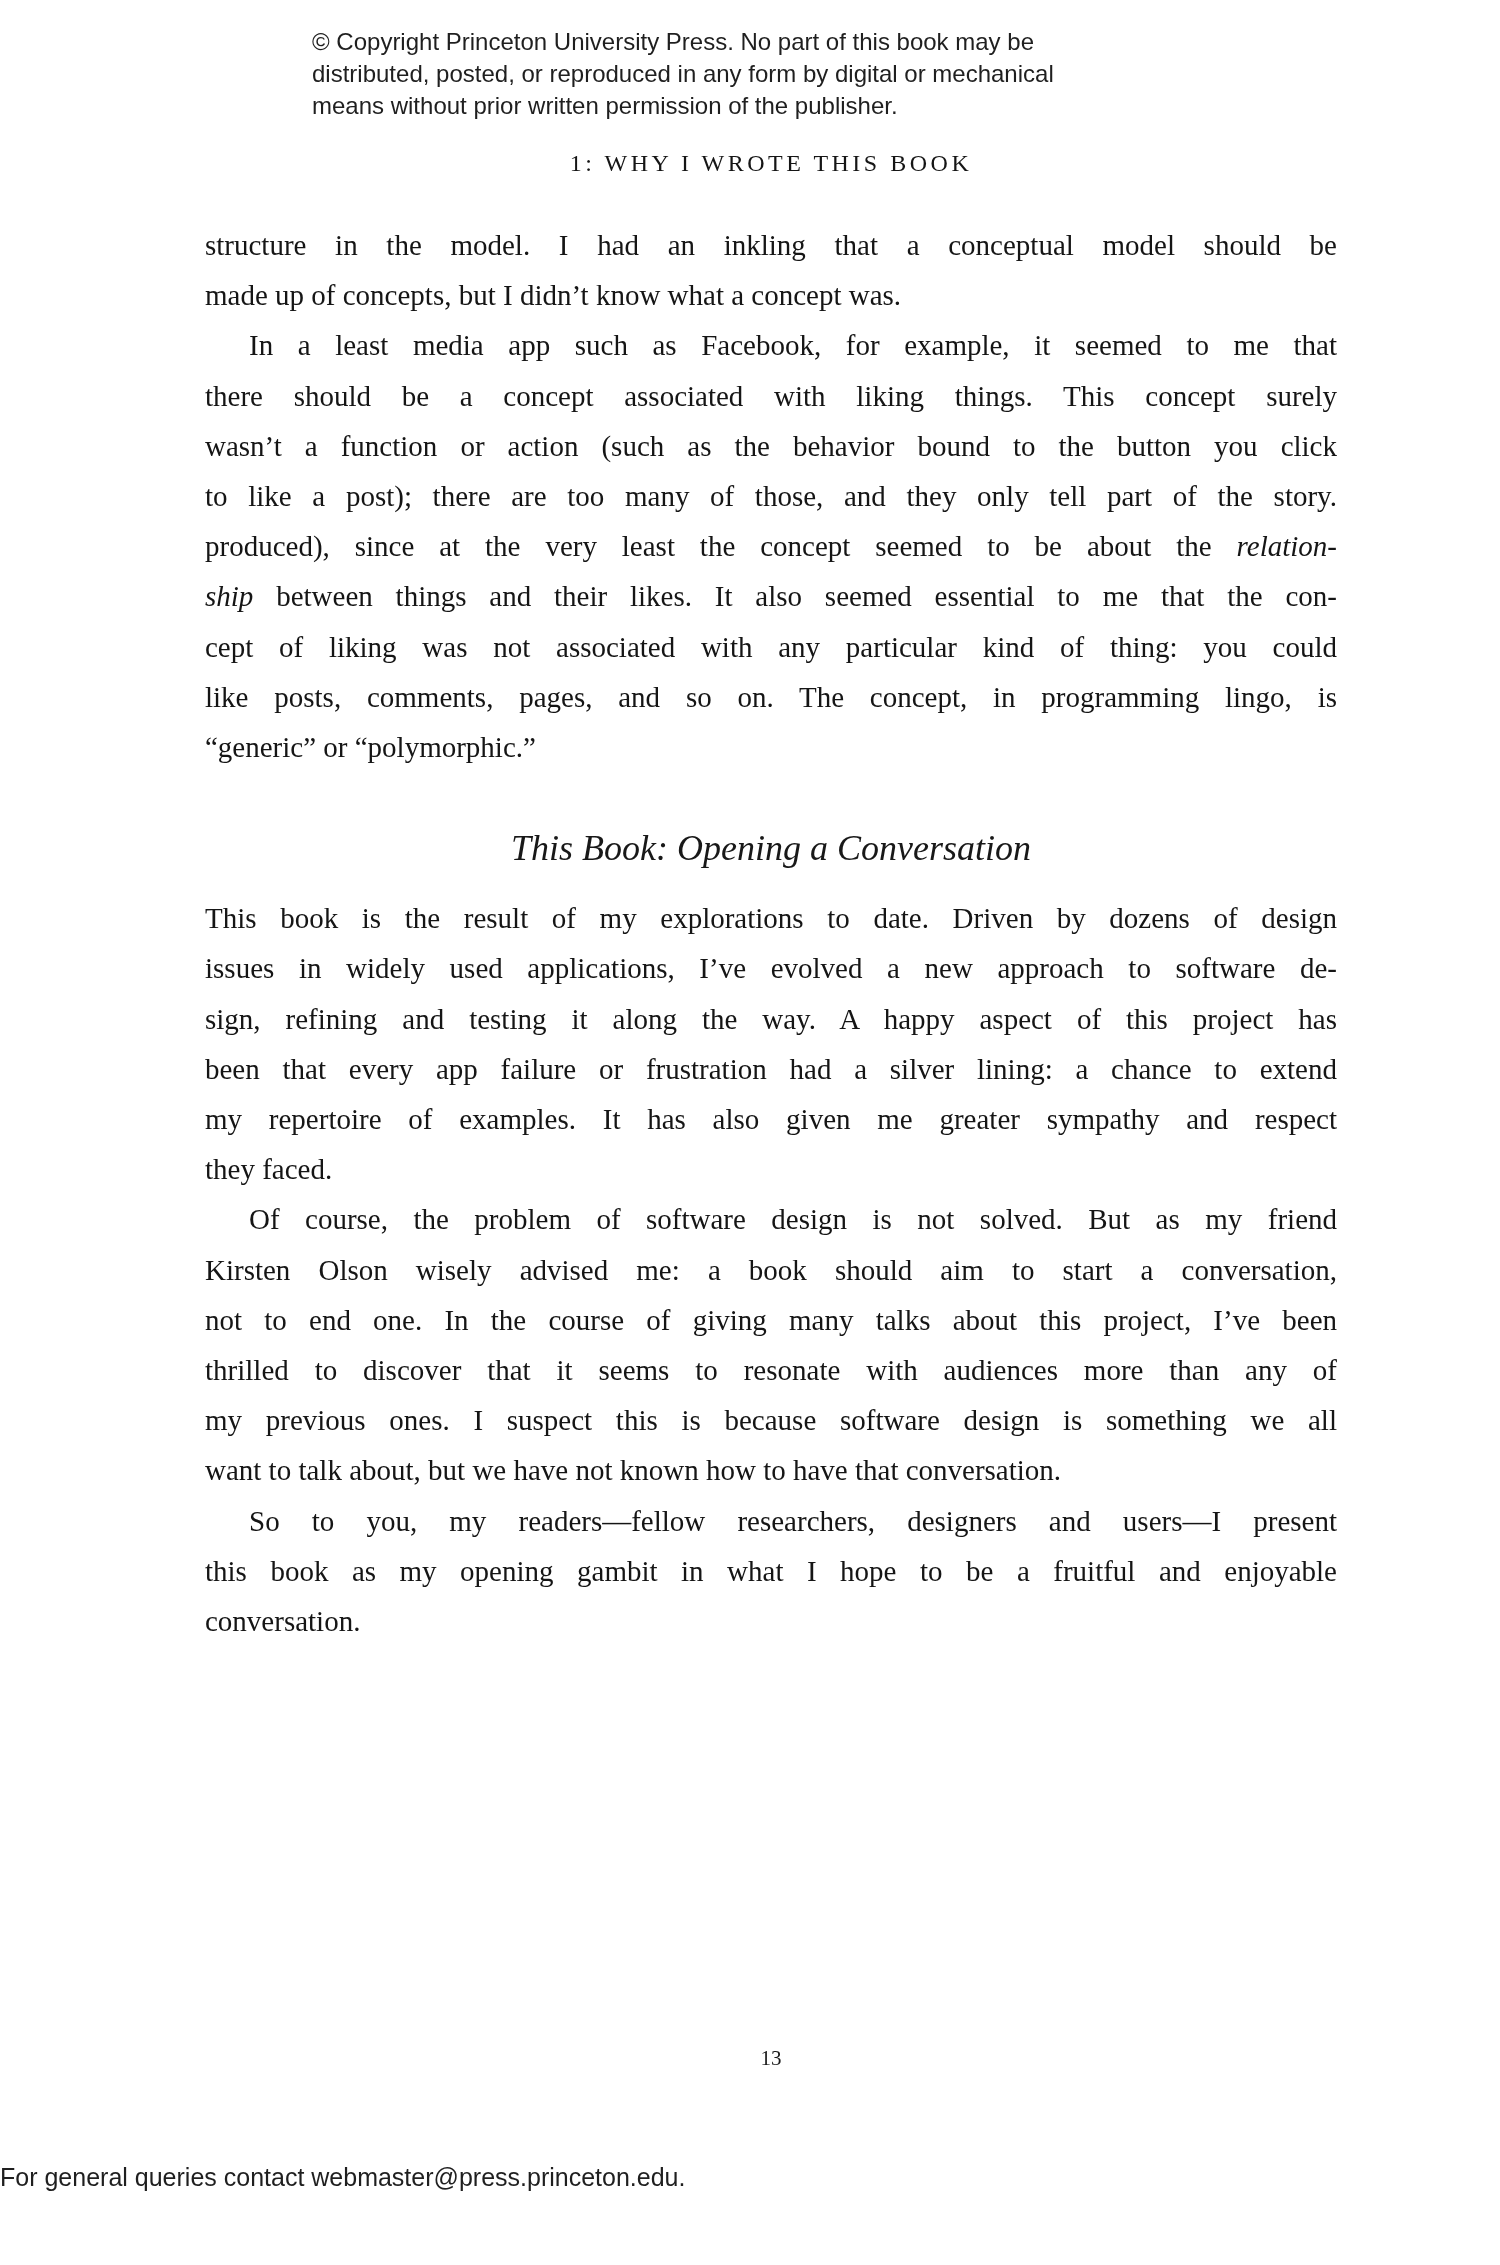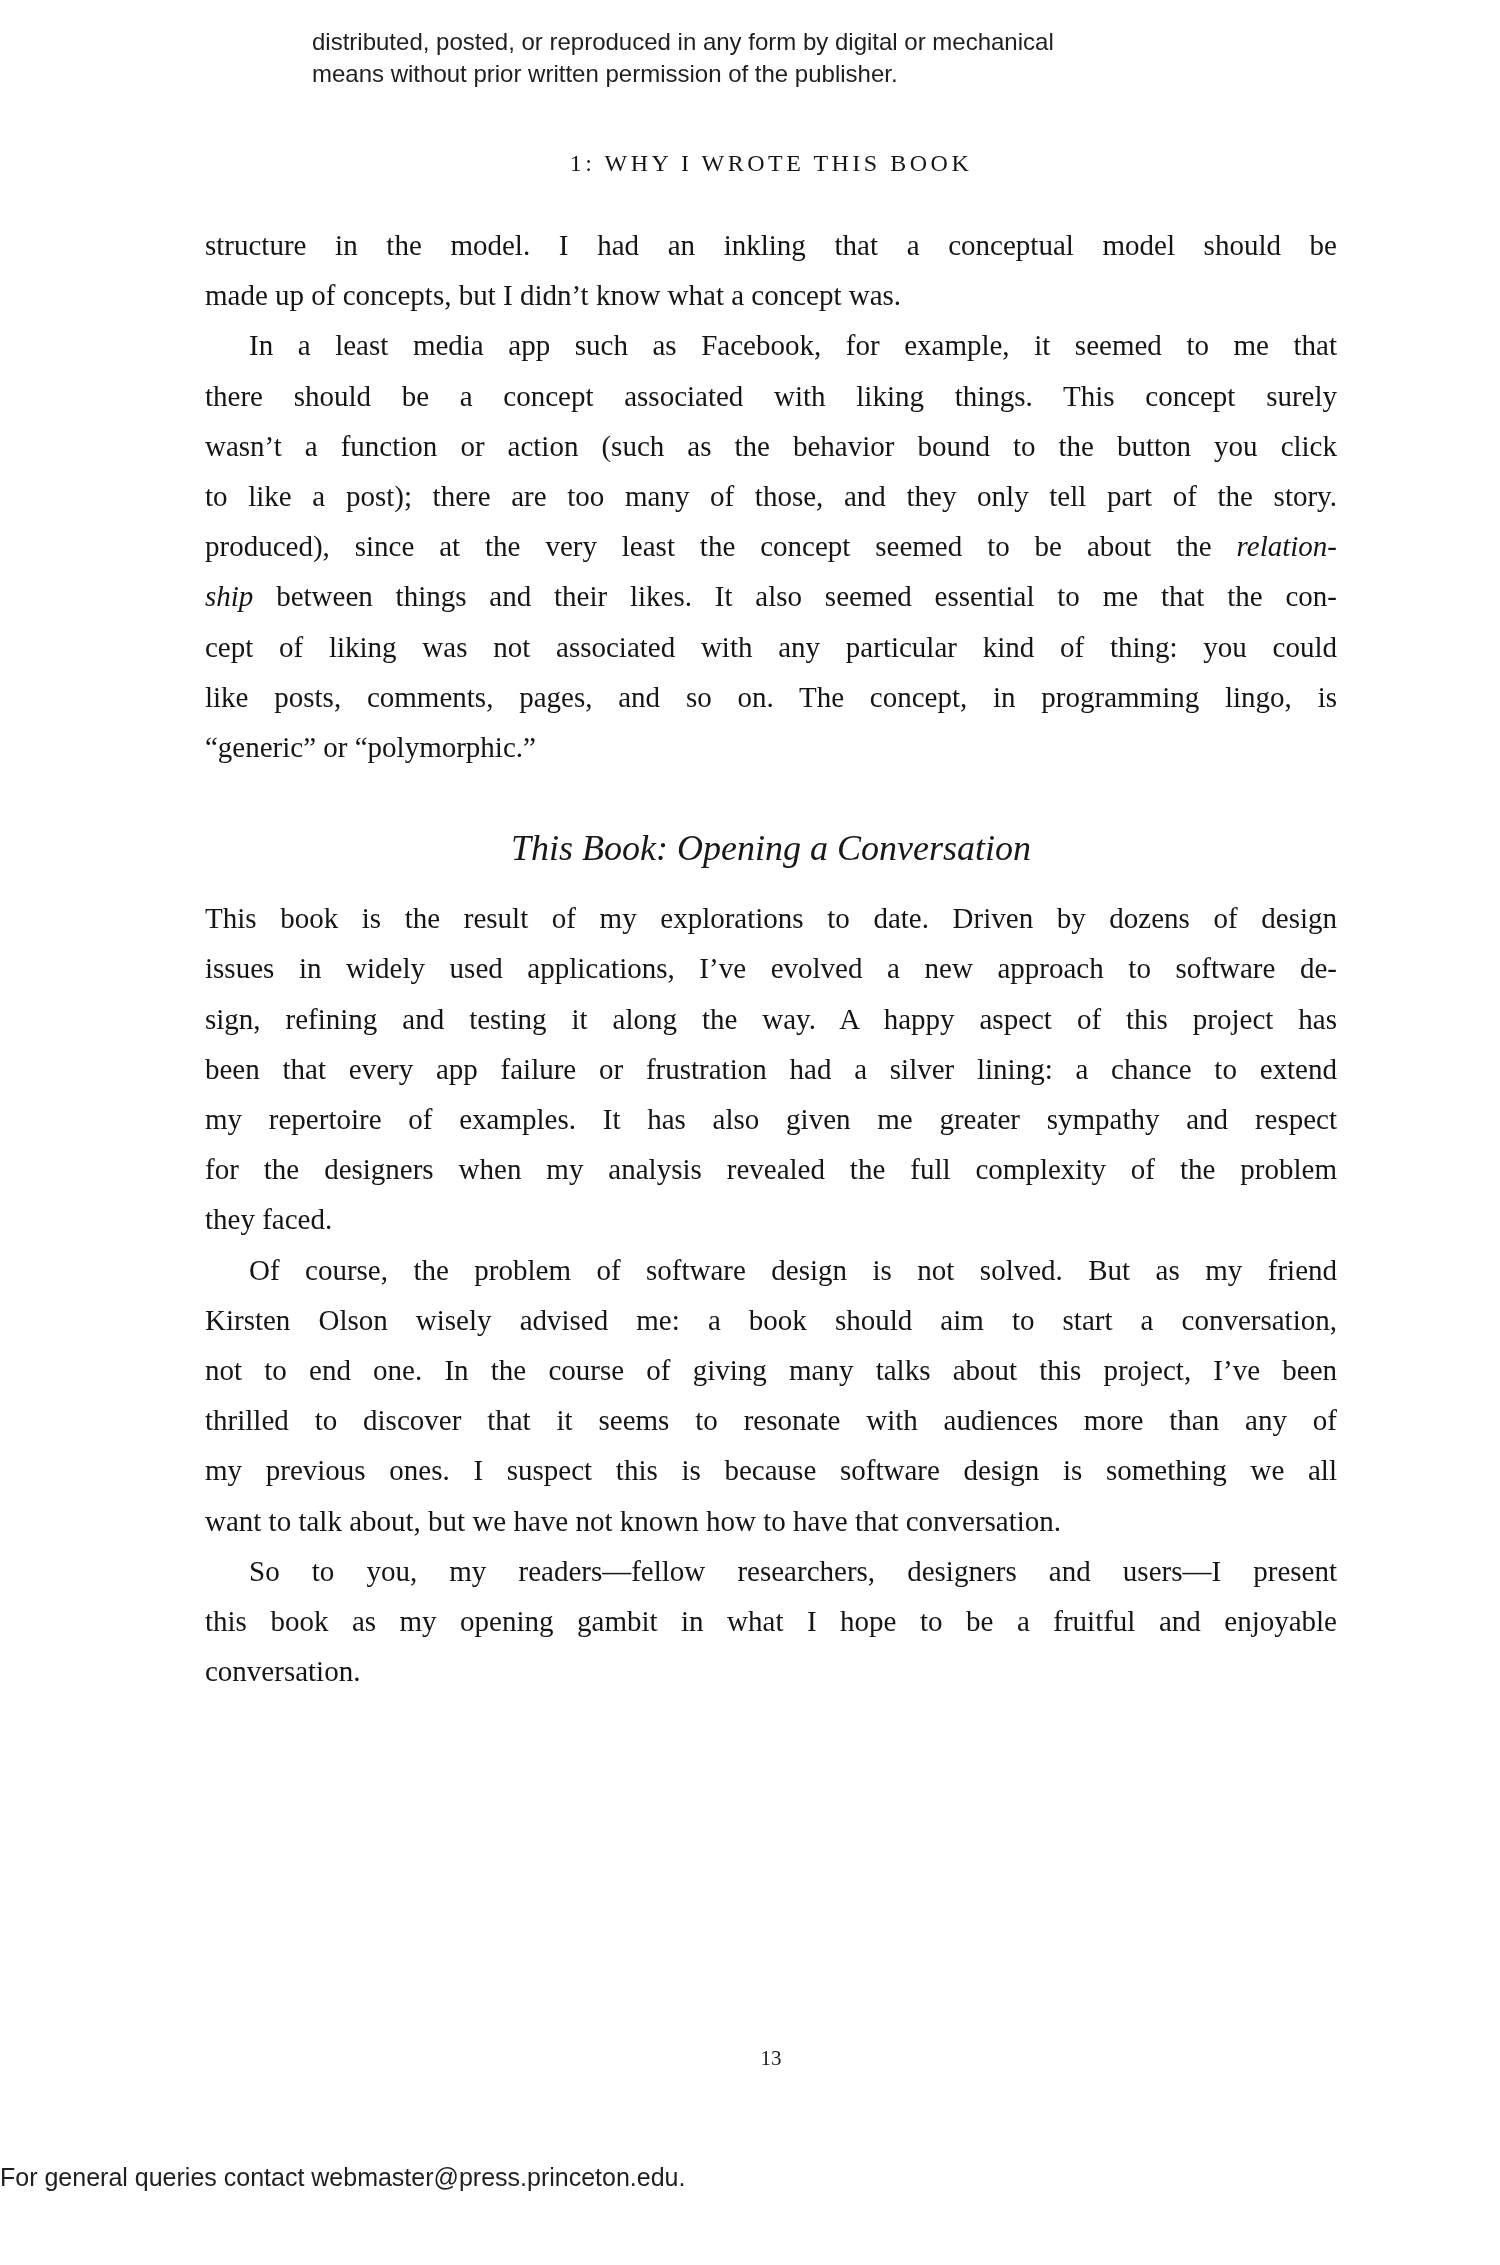--- a/index.html
+++ b/index.html
@@ -78,20 +78,21 @@
     font-family: "Liberation Sans", sans-serif;
     font-size: 25px;
     line-height: 34px;
     color: #1f1f1f;
   }
 </style>
 </head>
 <body>
 
 <div class="copyright">
+  <span>© Copyright Princeton University Press. No part of this book may be</span>
   <span>distributed, posted, or reproduced in any form by digital or mechanical</span>
   <span>means without prior written permission of the publisher.</span>
 </div>
 
 <div class="running-head">1: WHY I WROTE THIS BOOK</div>
 
 <div class="column">
   <div>
       <div class="tline">structure in the model. I had an inkling that a conceptual model should be</div>
       <div class="tline tlast">made up of concepts, but I didn’t know what a concept was.</div>
@@ -107,21 +108,20 @@
       <div class="tline">like posts, comments, pages, and so on. The concept, in programming lingo, is</div>
       <div class="tline tlast">“generic” or “polymorphic.”</div>
     </div>
   <div class="section-heading">This Book: Opening a Conversation</div>
   <div>
       <div class="tline">This book is the result of my explorations to date. Driven by dozens of design</div>
       <div class="tline">issues in widely used applications, I’ve evolved a new approach to software de-</div>
       <div class="tline">sign, refining and testing it along the way. A happy aspect of this project has</div>
       <div class="tline">been that every app failure or frustration had a silver lining: a chance to extend</div>
       <div class="tline">my repertoire of examples. It has also given me greater sympathy and respect</div>
-      <div class="tline">for the designers when my analysis revealed the full complexity of the problem</div>
       <div class="tline tlast">they faced.</div>
     </div>
   <div>
       <div class="tline tindent">Of course, the problem of software design is not solved. But as my friend</div>
       <div class="tline">Kirsten Olson wisely advised me: a book should aim to start a conversation,</div>
       <div class="tline">not to end one. In the course of giving many talks about this project, I’ve been</div>
       <div class="tline">thrilled to discover that it seems to resonate with audiences more than any of</div>
       <div class="tline">my previous ones. I suspect this is because software design is something we all</div>
       <div class="tline tlast">want to talk about, but we have not known how to have that conversation.</div>
     </div>

